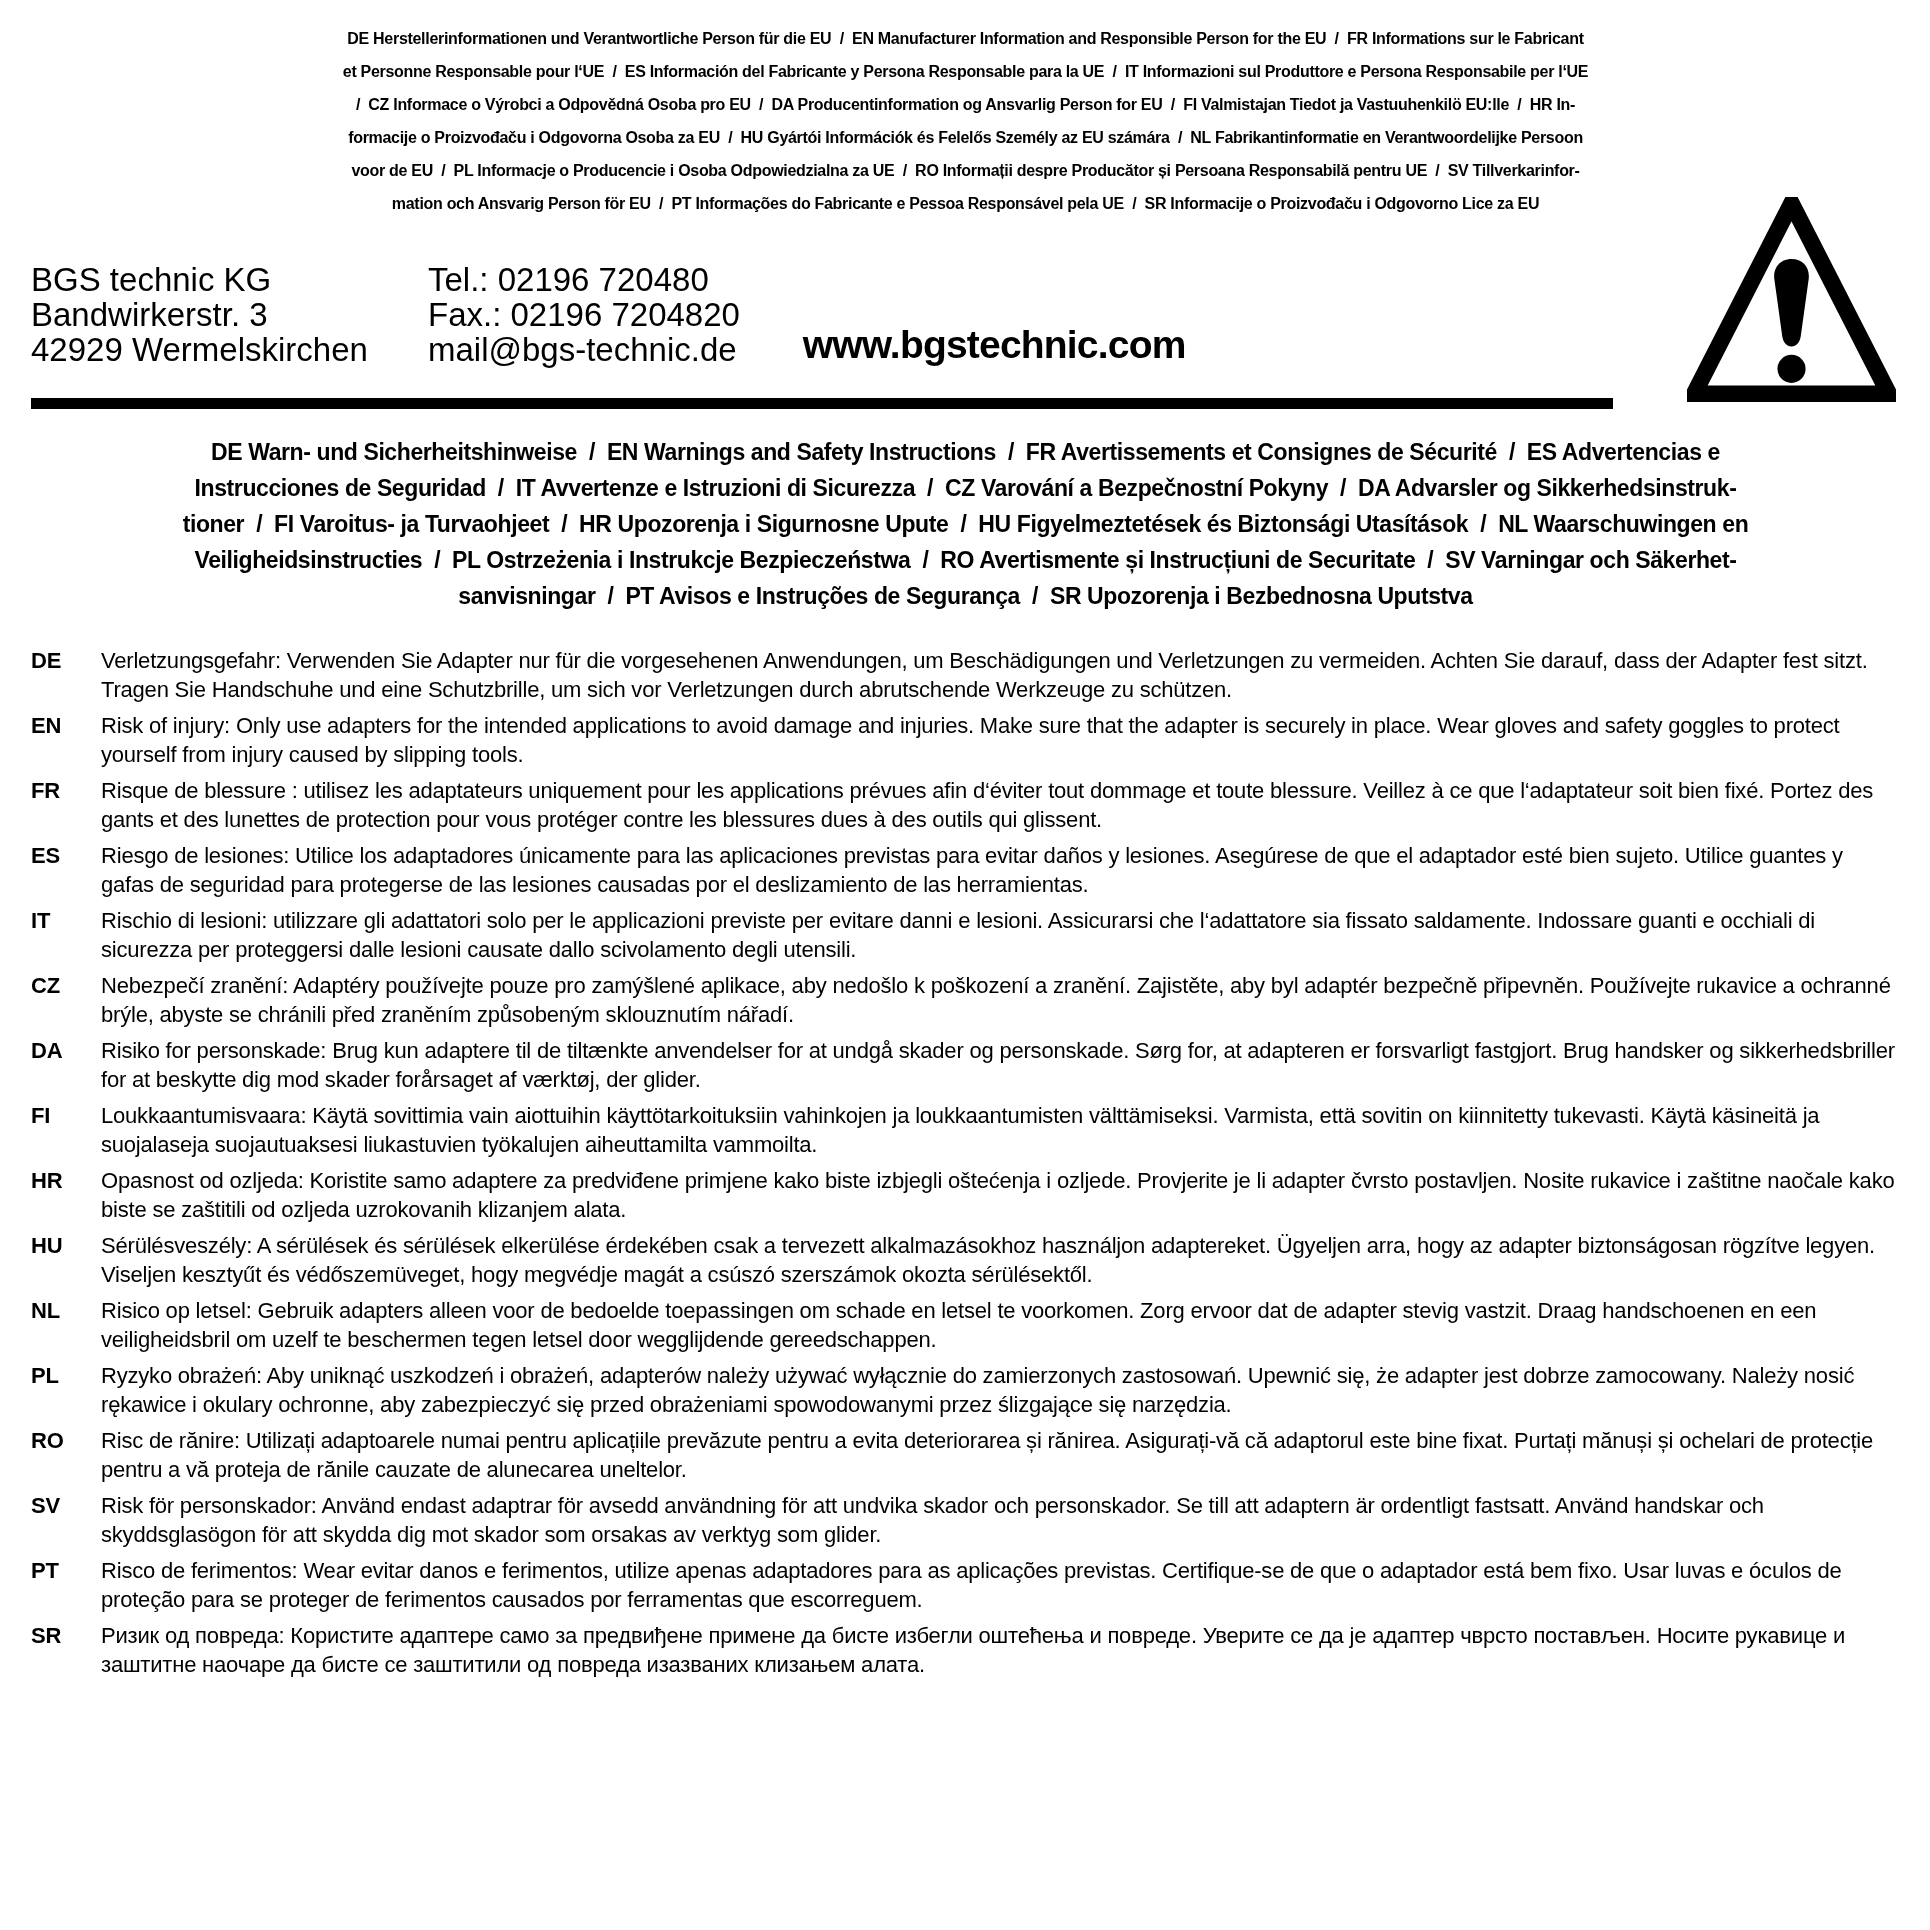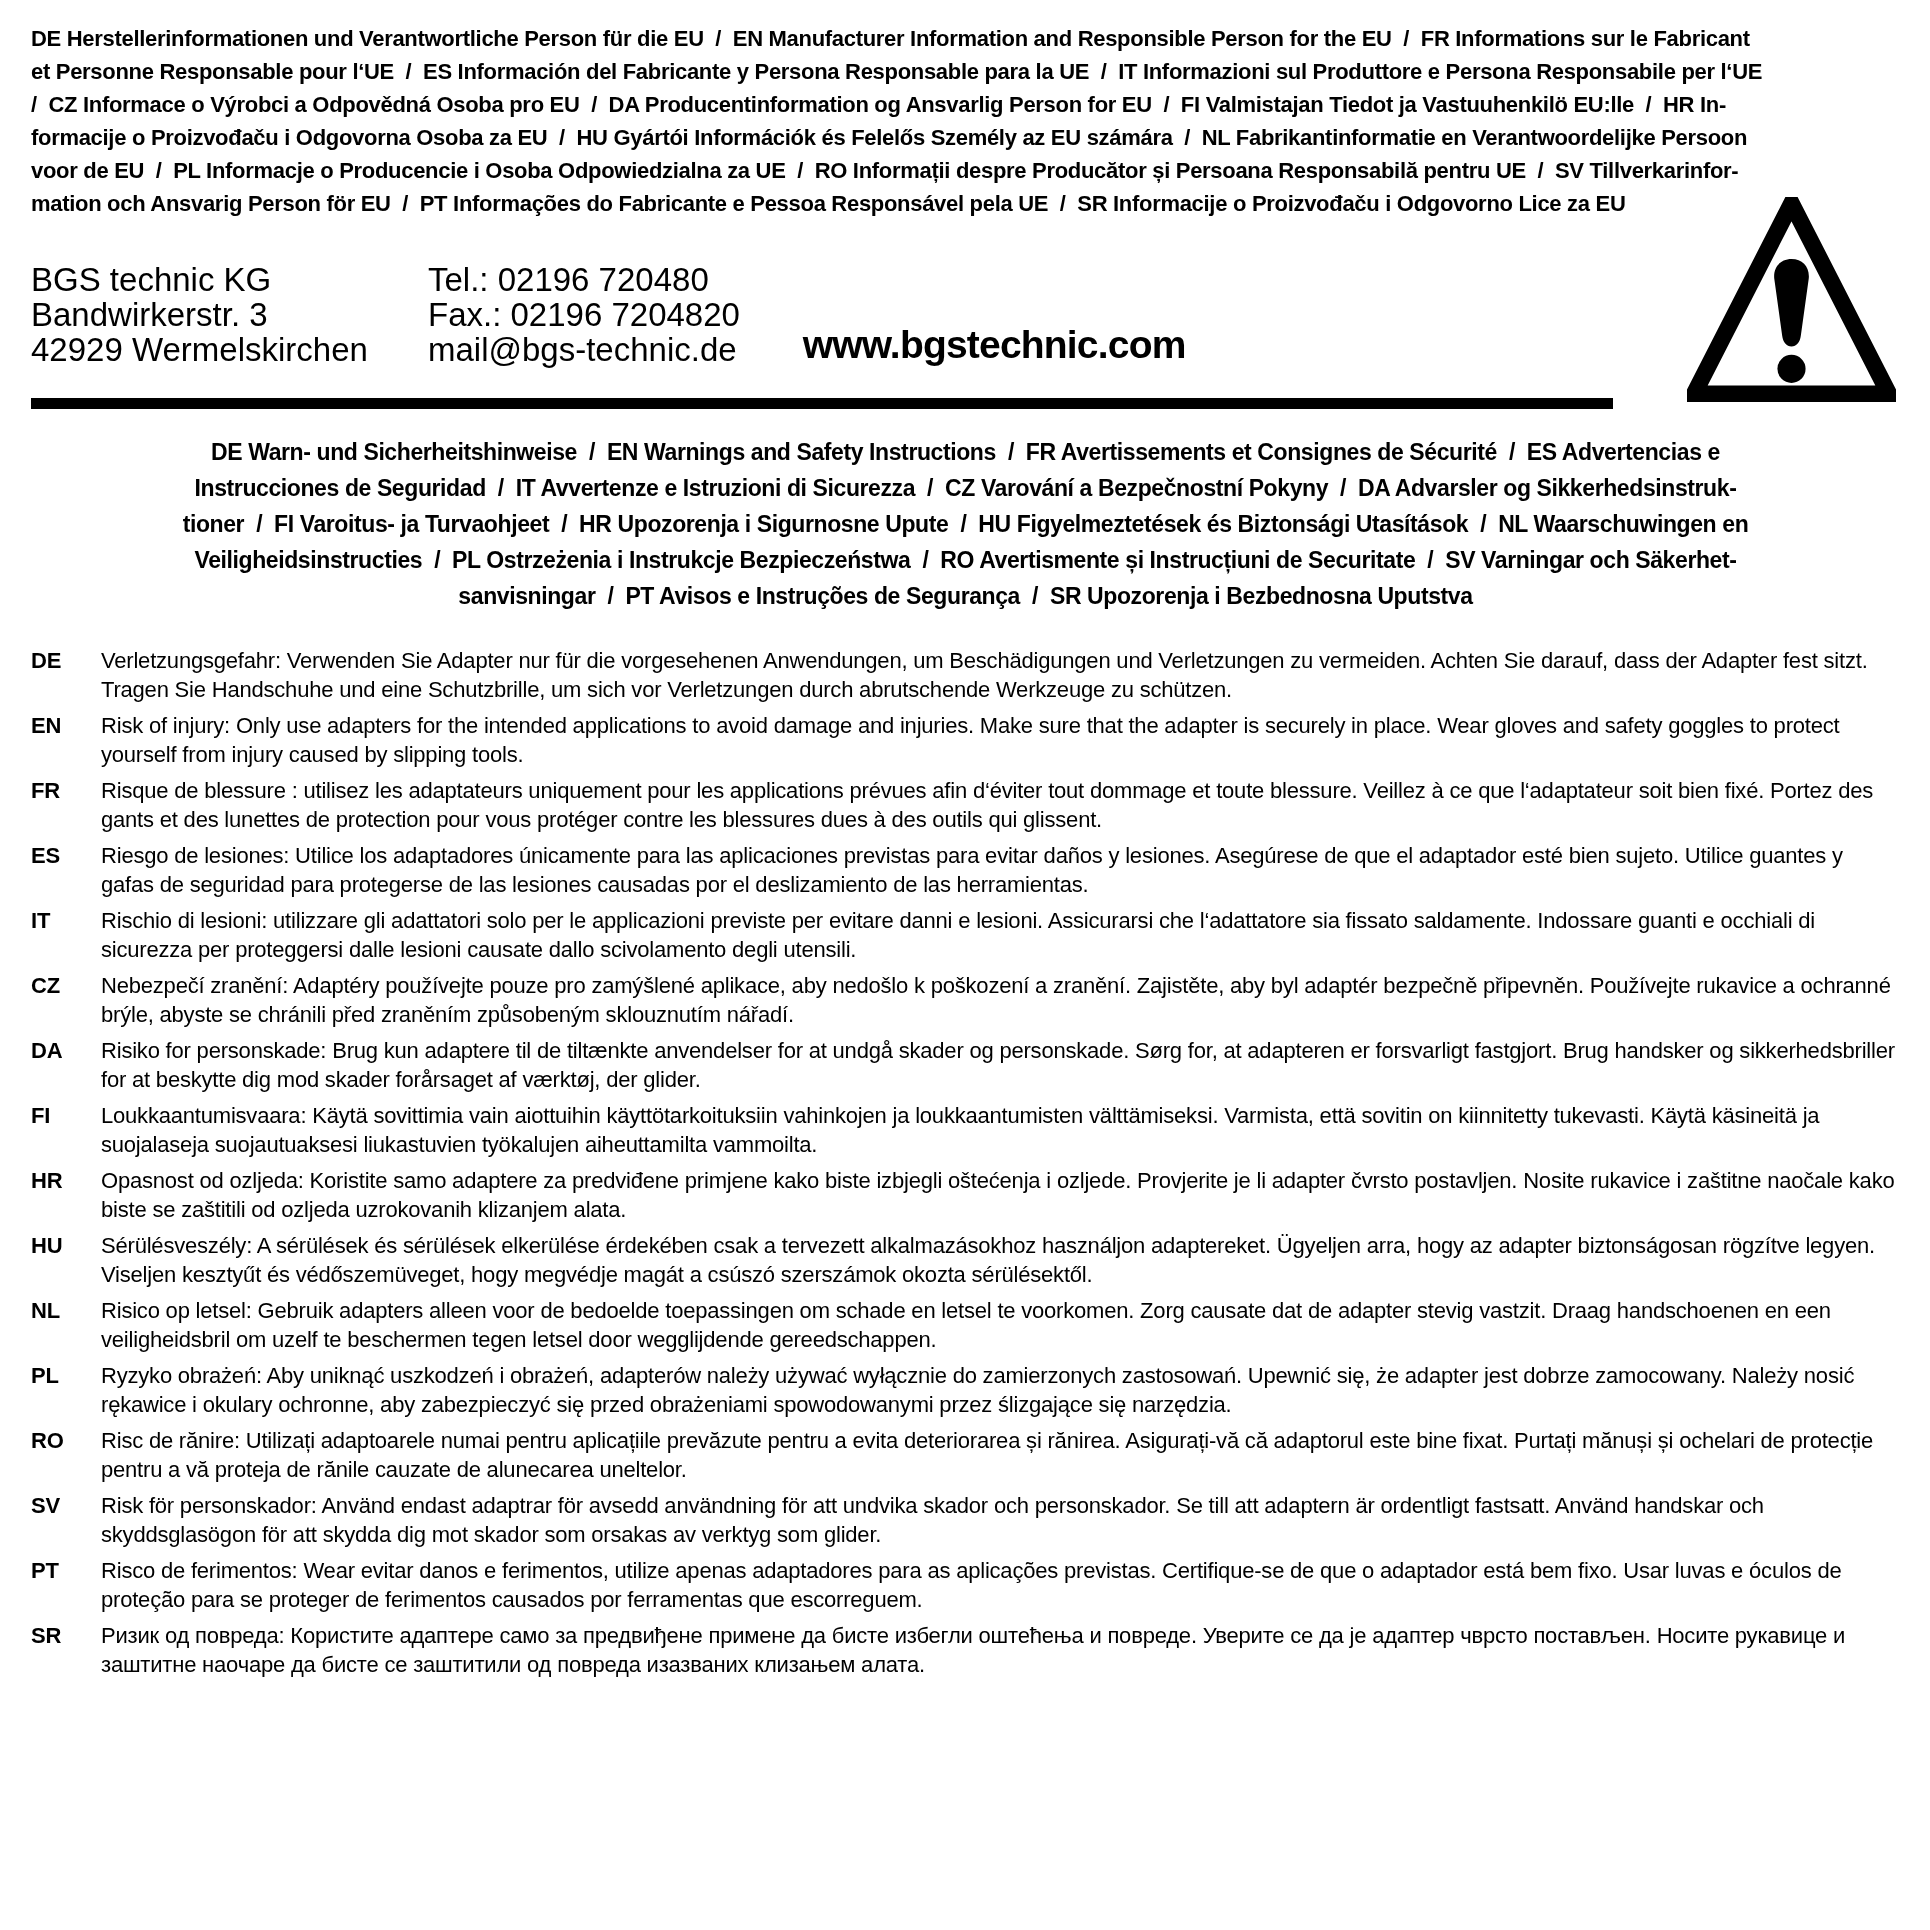--- a/index.html
+++ b/index.html
@@ -5,22 +5,22 @@
   html, body { margin: 0; padding: 0; }
   body {
     width: 1930px; height: 1930px;
     background: #ffffff; color: #000000;
     font-family: "Liberation Sans", sans-serif;
     -webkit-font-smoothing: antialiased;
   }
   .page { position: relative; width: 1930px; height: 1930px; overflow: hidden; box-sizing: border-box; padding: 22px 30px 0 31px; }
 
   .h1 {
-    font-weight: bold; font-size: 22px; line-height: 33px;
-    letter-spacing: -0.3px; white-space: pre-wrap; margin: 0;
+    font-weight: bold; font-size: 16px; line-height: 33px;
+    letter-spacing: -0.3px; white-space: pre-wrap; margin: 0; text-align: center;
   }
 
   .brand-row { display: flex; margin-top: 11px; height: 165px; align-items: flex-start; }
   .logo-wrap { flex: 0 0 389px; }
   .logo-svg { display: block; }
   .addr-block, .contact-block {
     font-size: 33px; line-height: 35px; margin-top: 31px; white-space: pre-wrap;
   }
   .addr-block { flex: 0 0 397px; }
   .contact-block { flex: 0 0 370px; }
@@ -126,21 +126,21 @@
       <div class="text">Opasnost od ozljeda: Koristite samo adaptere za predviđene primjene kako biste izbjegli oštećenja i ozljede. Provjerite je li adapter čvrsto postavljen. Nosite rukavice i zaštitne naočale kako biste se zaštitili od ozljeda uzrokovanih klizanjem alata.</div>
     </div>
 
     <div class="item">
       <div class="code">HU</div>
       <div class="text">Sérülésveszély: A sérülések és sérülések elkerülése érdekében csak a tervezett alkalmazásokhoz használjon adaptereket. Ügyeljen arra, hogy az adapter biztonságosan rögzítve legyen. Viseljen kesztyűt és védőszemüveget, hogy megvédje magát a csúszó szerszámok okozta sérülésektől.</div>
     </div>
 
     <div class="item">
       <div class="code">NL</div>
-      <div class="text">Risico op letsel: Gebruik adapters alleen voor de bedoelde toepassingen om schade en letsel te voorkomen. Zorg causate dat de adapter stevig vastzit. Draag handschoenen en een veiligheidsbril om uzelf te beschermen tegen letsel door wegglijdende gereedschappen.</div>
+      <div class="text">Risico op letsel: Gebruik adapters alleen voor de bedoelde toepassingen om schade en letsel te voorkomen. Zorg ervoor dat de adapter stevig vastzit. Draag handschoenen en een veiligheidsbril om uzelf te beschermen tegen letsel door wegglijdende gereedschappen.</div>
     </div>
 
     <div class="item">
       <div class="code">PL</div>
       <div class="text">Ryzyko obrażeń: Aby uniknąć uszkodzeń i obrażeń, adapterów należy używać wyłącznie do zamierzonych zastosowań. Upewnić się, że adapter jest dobrze zamocowany. Należy nosić rękawice i okulary ochronne, aby zabezpieczyć się przed obrażeniami spowodowanymi przez ślizgające się narzędzia.</div>
     </div>
 
     <div class="item">
       <div class="code">RO</div>
       <div class="text">Risc de rănire: Utilizați adaptoarele numai pentru aplicațiile prevăzute pentru a evita deteriorarea și rănirea. Asigurați-vă că adaptorul este bine fixat. Purtați mănuși și ochelari de protecție pentru a vă proteja de rănile cauzate de alunecarea uneltelor.</div>

